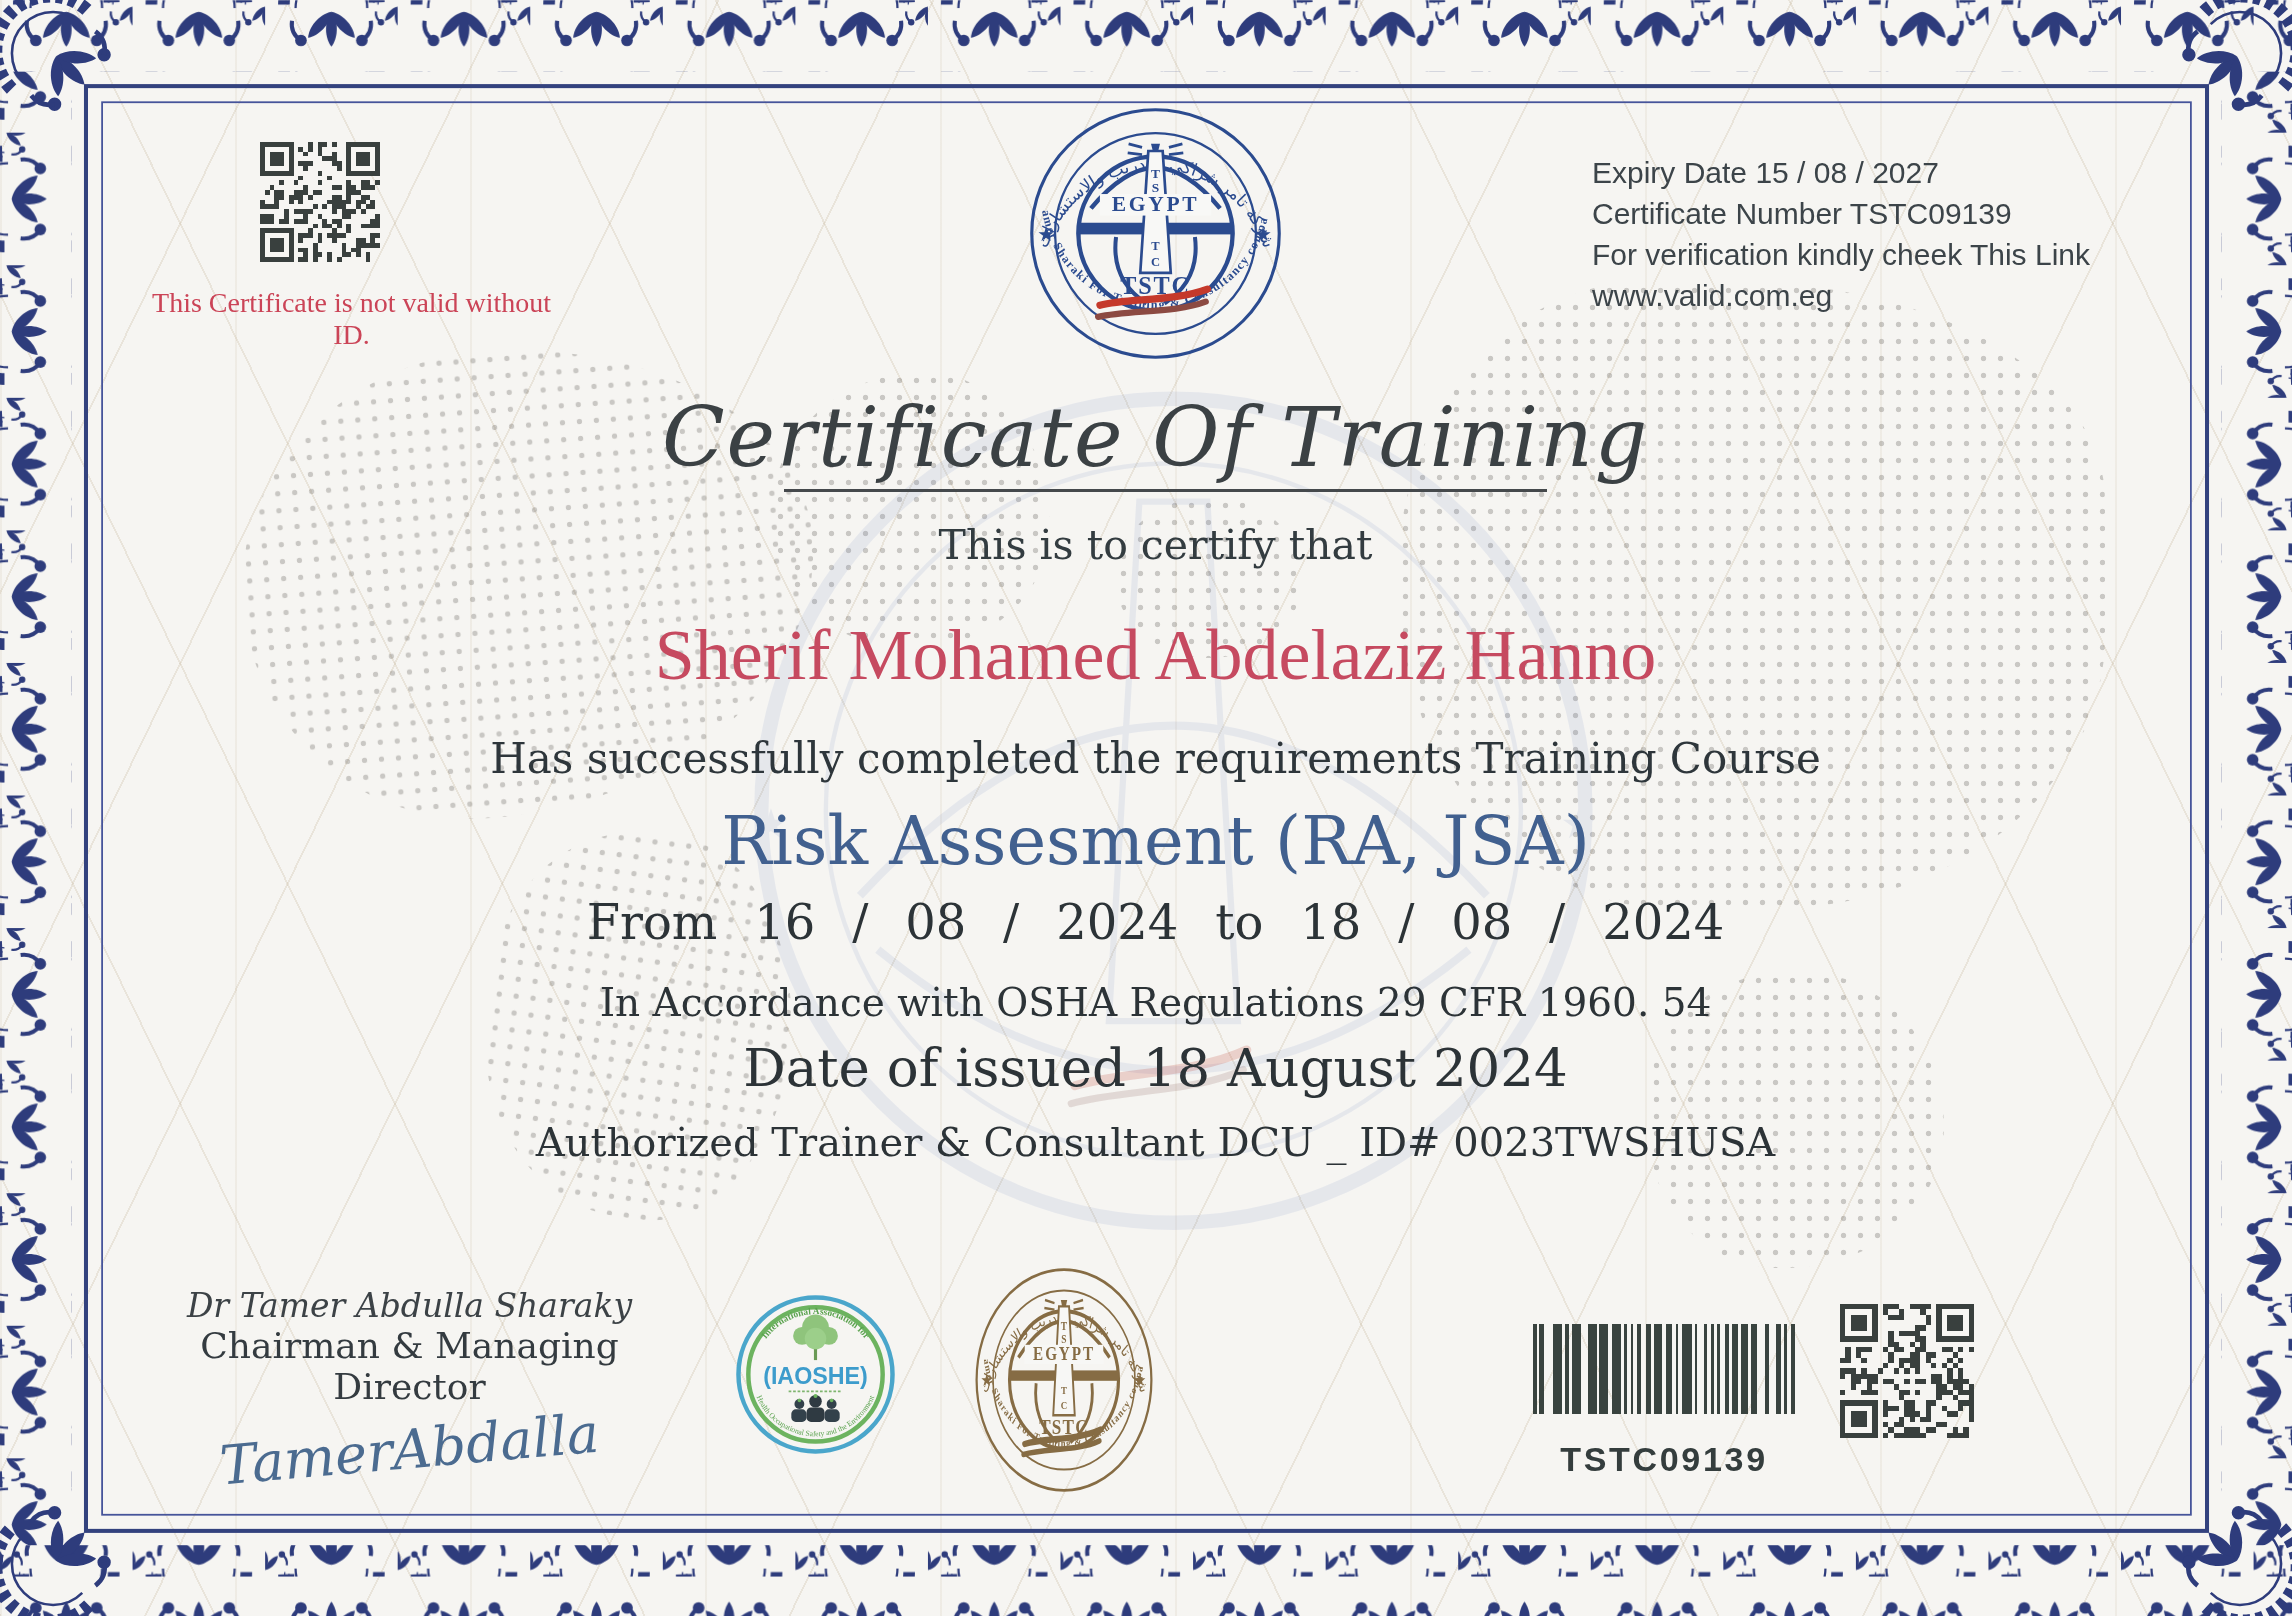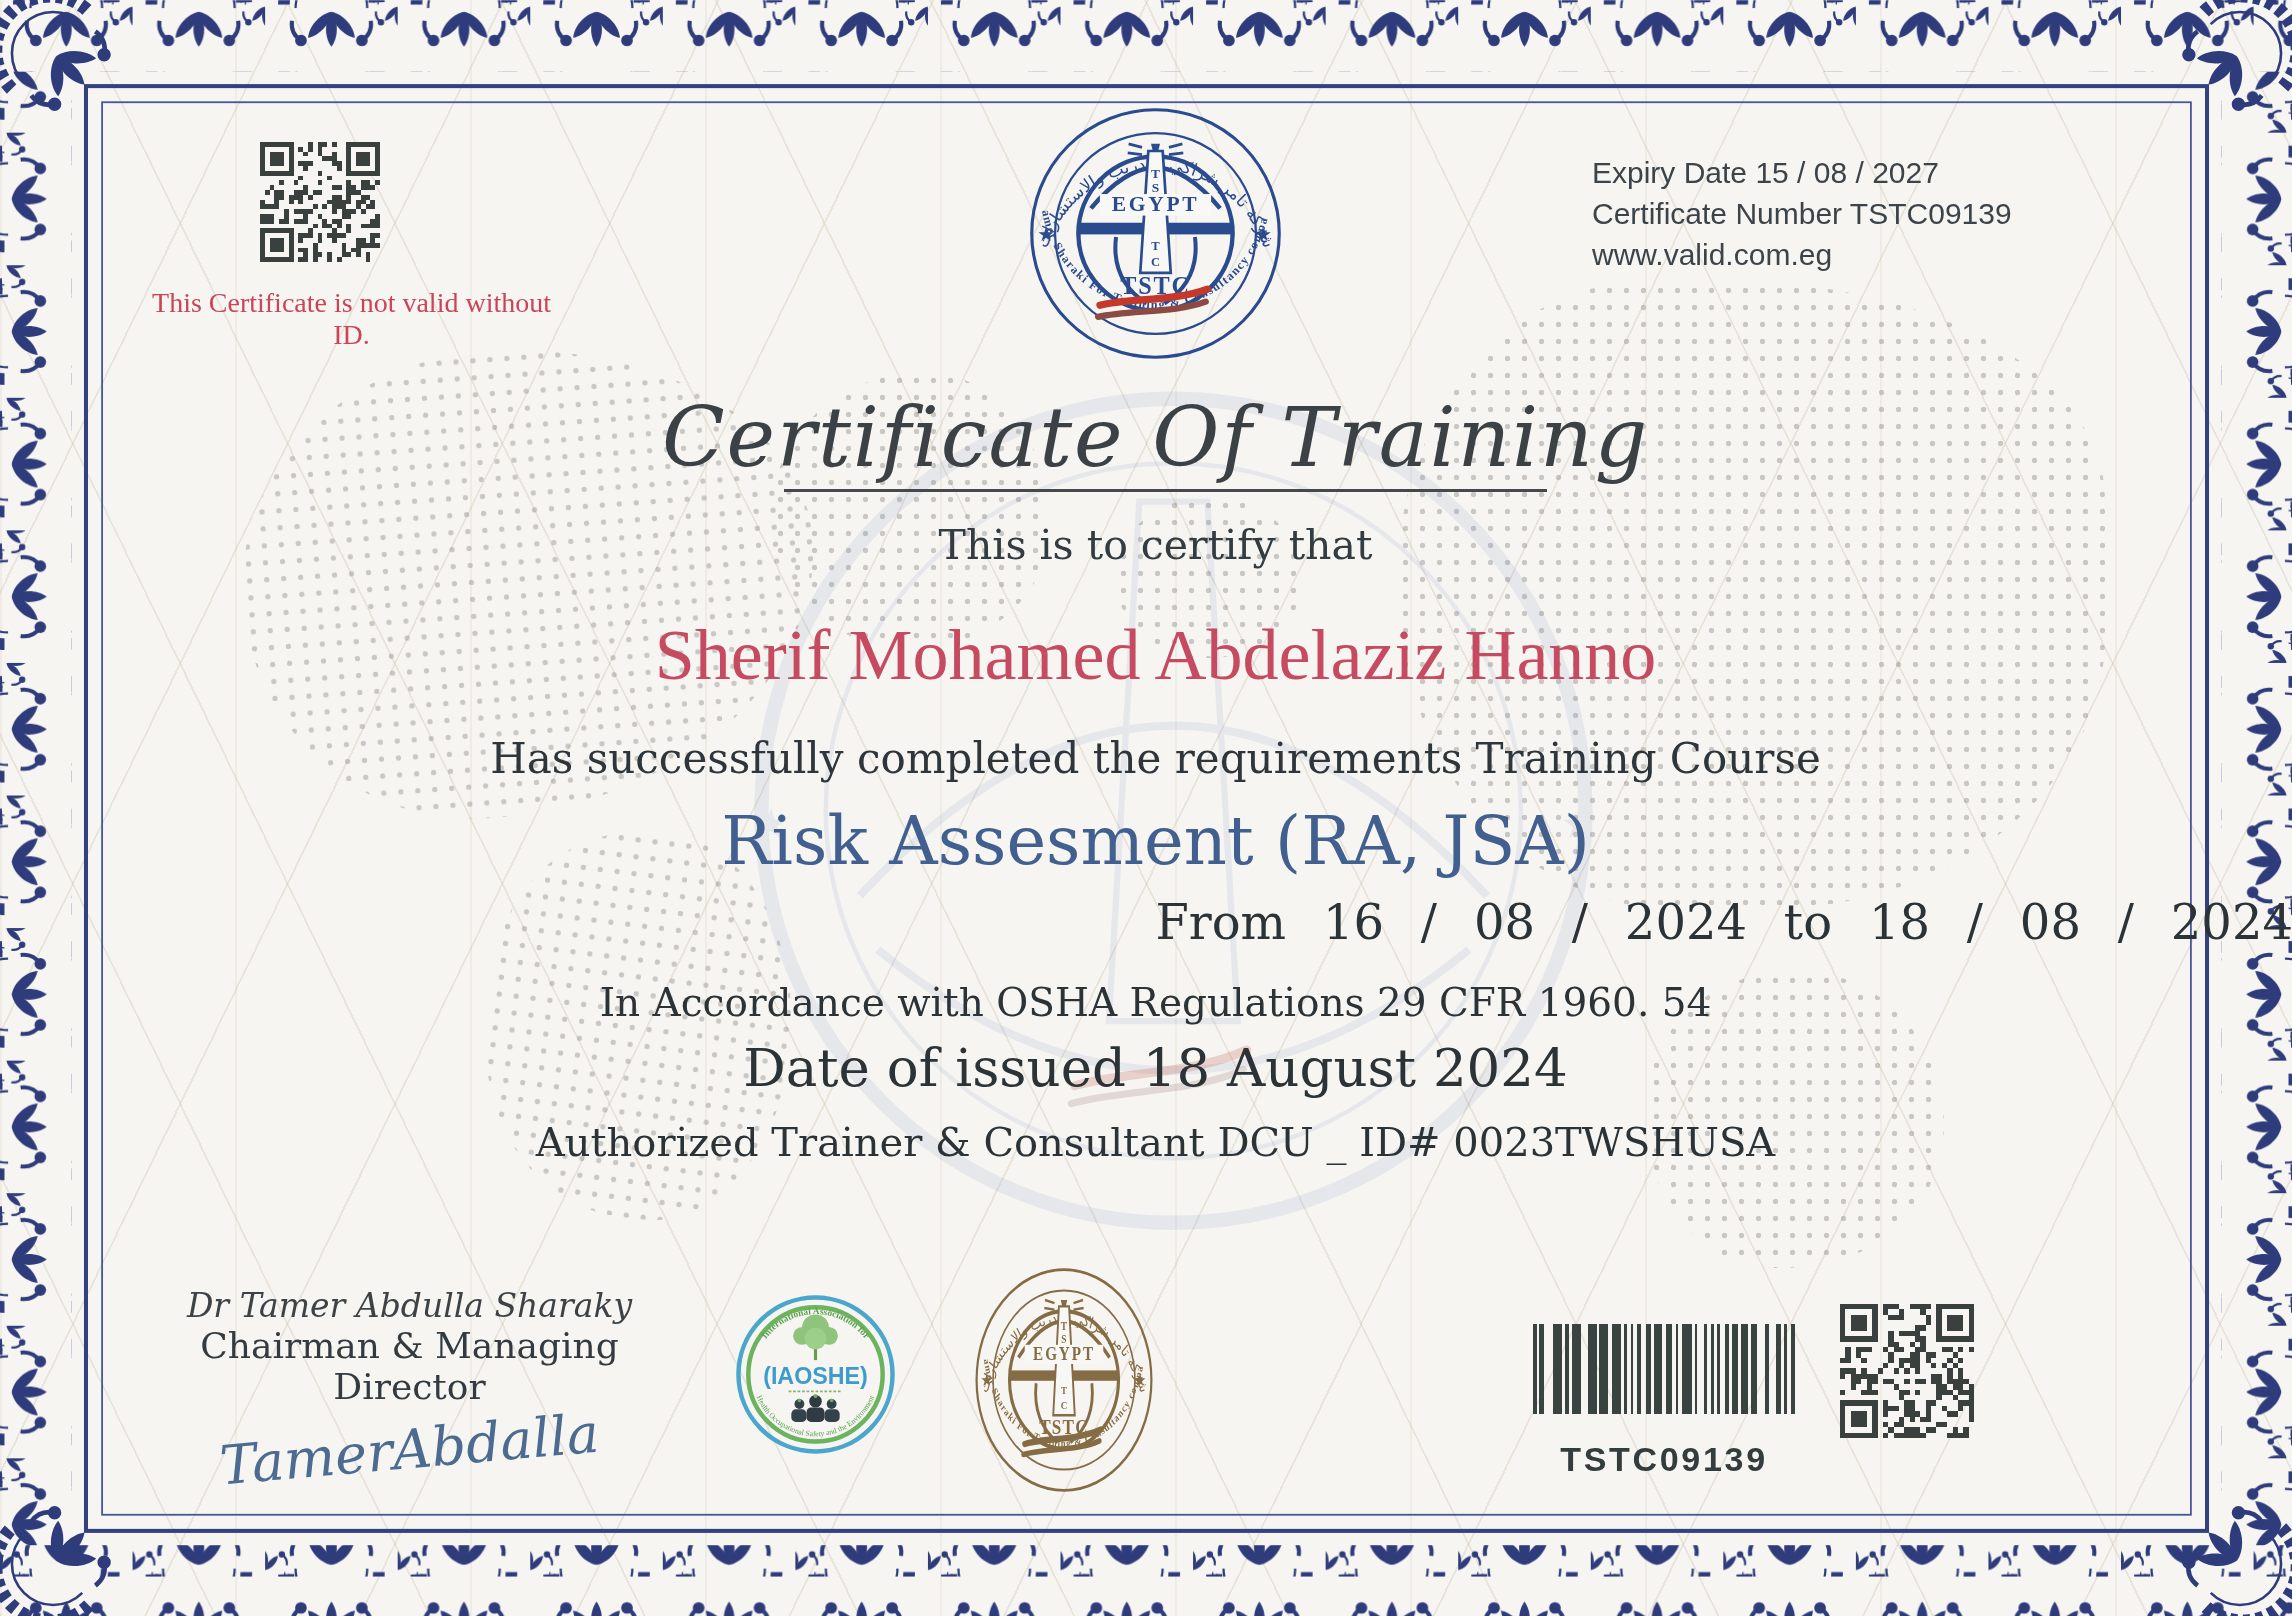--- a/index.html
+++ b/index.html
@@ -27,21 +27,21 @@
   .notice{left:134px;top:287px;width:435px;text-align:center;z-index:3;}
   .notice-en{font-size:28px;color:#cb4457;}
   .notice-ar{font-size:24px;font-weight:bold;color:#d04b62;font-family:"DejaVu Sans",sans-serif;margin-top:5.4px;}
   .title{top:390px;font-family:"DejaVu Serif",serif;font-style:italic;font-size:82px;
          color:#3b4144;letter-spacing:1.8px;z-index:3;}
   .title-rule{top:489px;left:50%;margin-left:-363px;width:763px;height:3.1px;background:#45494c;z-index:3;}
   .certify{top:521px;font-family:"DejaVu Serif",serif;font-size:41px;color:#333c40;z-index:3;}
   .name{top:614px;font-size:72px;color:#c64a60;z-index:3;text-align:center;}
   .completed{top:734px;font-family:"DejaVu Serif",serif;font-size:42px;color:#2e363b;z-index:3;}
   .course{top:802px;font-family:"DejaVu Serif",serif;font-size:67px;color:#41608f;z-index:3;}
-  .dates{top:894px;font-family:"DejaVu Serif",serif;font-size:48px;color:#2c3337;word-spacing:0.45em;z-index:3;text-align:right;}
+  .dates{top:894px;font-family:"DejaVu Serif",serif;font-size:48px;color:#2c3337;word-spacing:0.45em;z-index:3;}
   .osha{top:980px;font-family:"DejaVu Serif",serif;font-size:39px;color:#2c3337;z-index:3;}
   .issued{top:1037px;font-family:"DejaVu Serif",serif;font-size:53px;color:#2c3337;z-index:3;}
   .authorized{top:1119px;font-family:"DejaVu Serif",serif;font-size:40px;color:#2c3337;z-index:3;}
   .sig-block{left:150px;top:1286px;width:519px;text-align:center;z-index:3;}
   .sig-name{font-family:"DejaVu Serif",serif;font-style:italic;font-size:33px;color:#3c4246;}
   .sig-role{font-family:"DejaVu Serif",serif;font-size:36px;color:#343b40;margin-top:0;}
   .sig-script{font-family:"DejaVu Serif",serif;font-style:italic;font-size:54px;color:#4b6b90;
               margin-top:10.7px;transform:rotate(-5deg);}
   .barcode-text{left:1533px;top:1440px;width:262px;text-align:center;
                 font-family:Liberation Sans, sans-serif;font-weight:bold;font-size:34px;
@@ -346,20 +346,21 @@
         <use href="#sw1"></use>
       </g>
     <g stroke="#8c4a42">
         <use href="#sw2"></use>
       </g>
   </svg>
 
   <div class="abs hdr-right">
     <div>Expiry Date 15 / 08 / 2027</div>
     <div>Certificate Number TSTC09139</div>
+    <div>For verification kindly cheek This Link</div>
     <div>www.valid.com.eg</div>
   </div>
 
   <div class="abs ctr title">Certificate Of Training</div>
   <div class="abs title-rule"></div>
   <div class="abs ctr certify">This is to certify that</div>
   <div class="abs ctr name">Sherif Mohamed Abdelaziz Hanno</div>
   <div class="abs ctr completed">Has successfully completed the requirements Training Course</div>
   <div class="abs ctr course">Risk Assesment (RA, JSA)</div>
   <div class="abs ctr dates">From 16 / 08 / 2024 to 18 / 08 / 2024</div>

